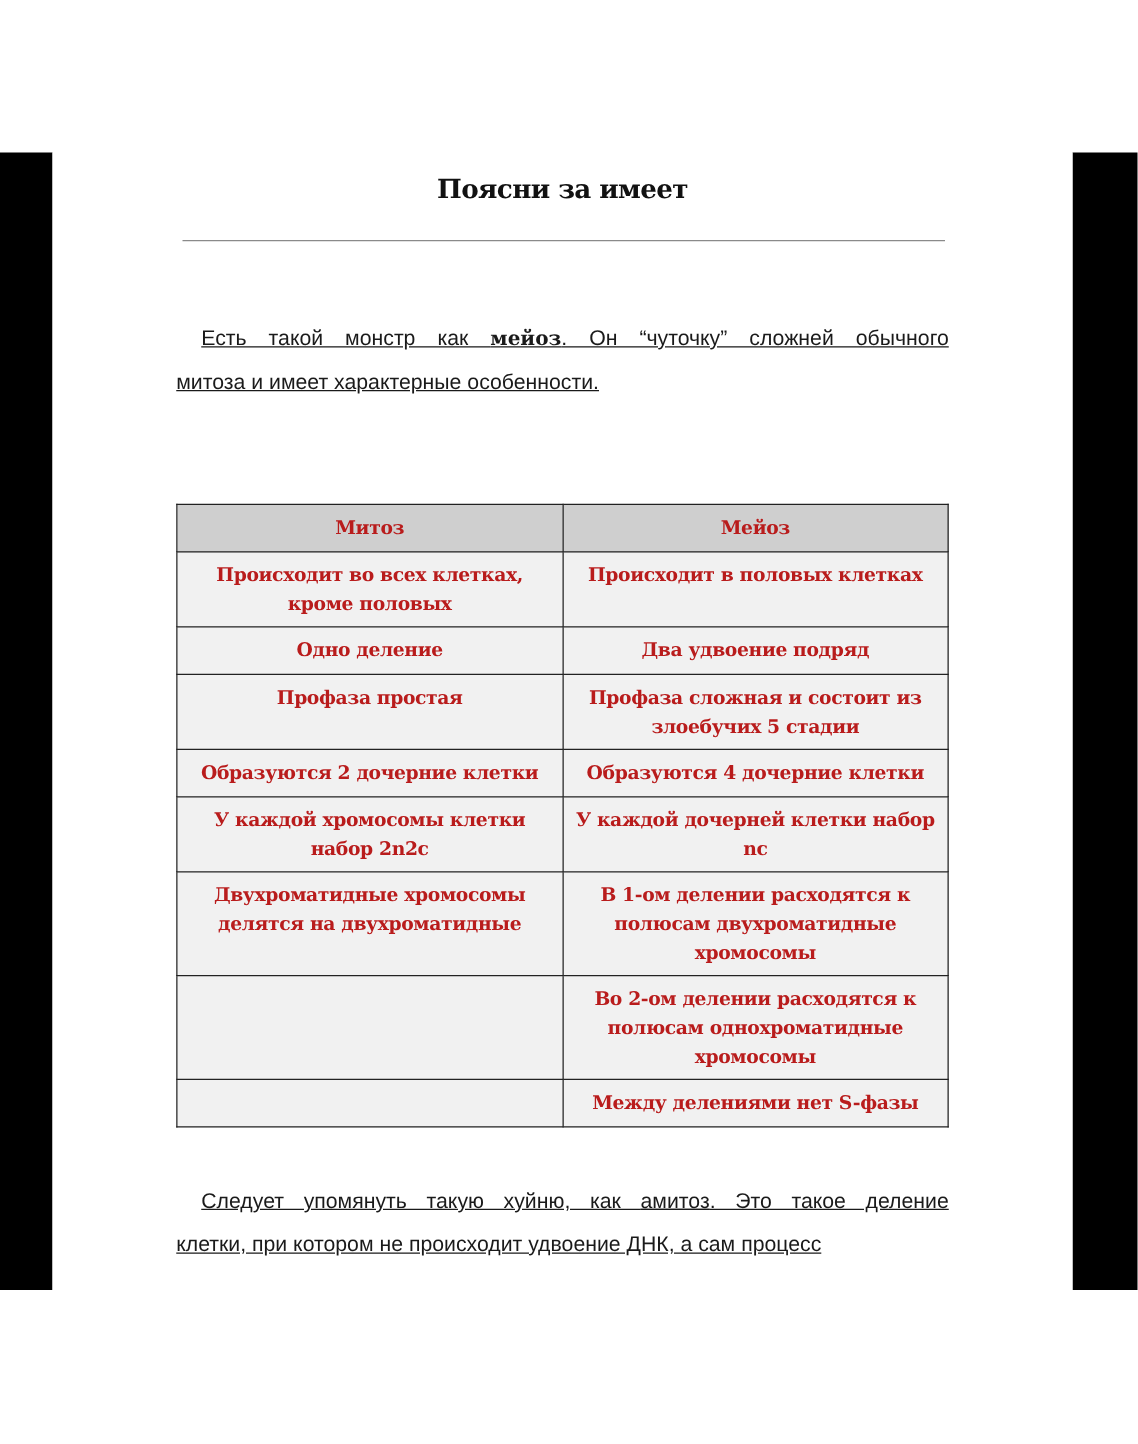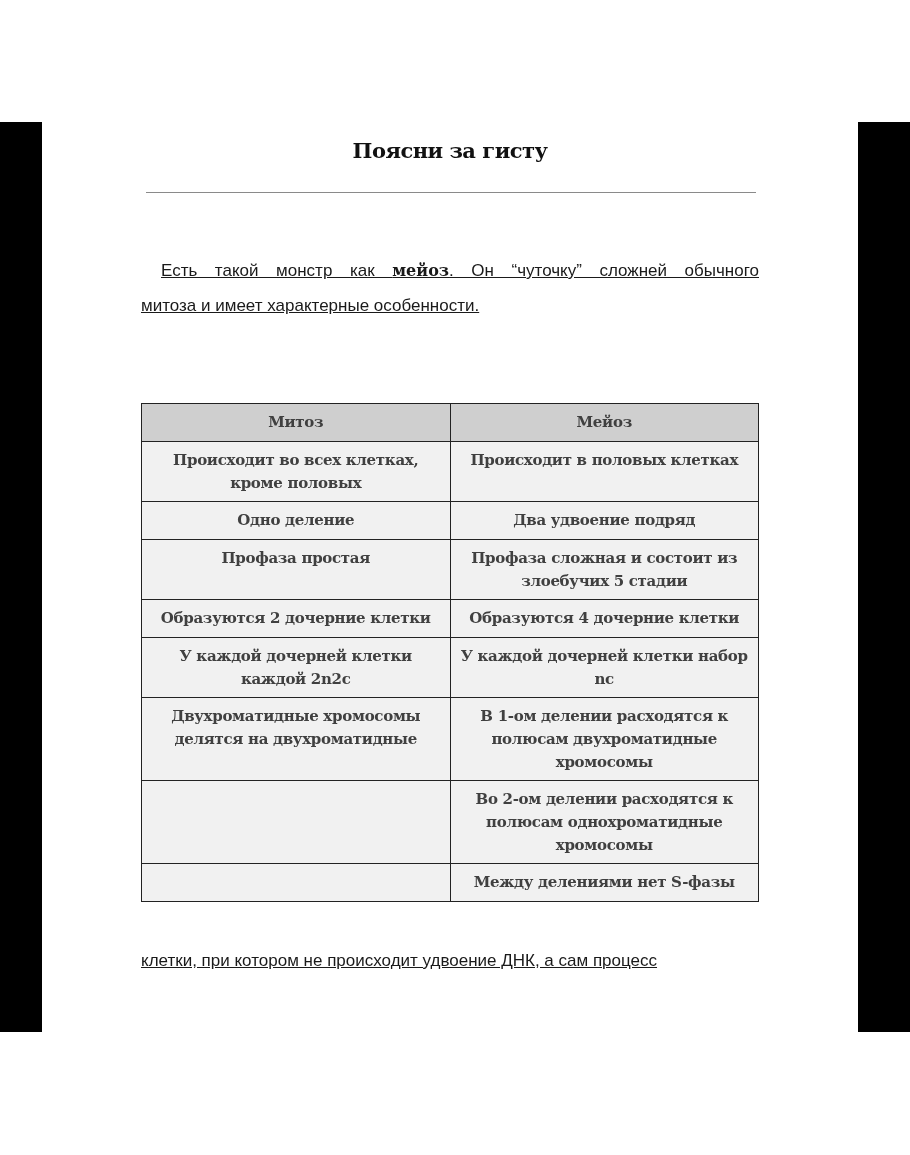--- a/index.html
+++ b/index.html
@@ -76,21 +76,21 @@
     .para u { text-decoration: underline; }
     table.cmp {
       position: absolute;
       left: 99px;
       top: 281px;
       width: 618px;
       border-collapse: collapse;
       font-family: "DejaVu Serif", serif;
       font-weight: bold;
       font-size: 15px;
-      color: #404040;
+      color: #b91c1c;
       letter-spacing: -0.3px;
     }
     table.cmp th, table.cmp td {
       border: 1.5px solid #222222;
       width: 50%;
       text-align: center;
       vertical-align: top;
       padding: 7px 6px 6px 6px;
       line-height: 23px;
     }
@@ -105,21 +105,21 @@
     .row-1line td { height: 24px; }
     .row-3line td { height: 69px; }
   </style>
 </head>
 <body>
 
 <div class="bar bar-left"></div>
 <div class="bar bar-right"></div>
 
 <div class="page">
-  <div class="title">Поясни за гисту</div>
+  <div class="title">Поясни за имеет</div>
   <div class="rule"></div>
 
   <div class="para para1">
     <span class="first-line"><span>Есть такой монстр как </span><b>мейоз</b><span>. Он “чуточку” сложней обычного</span></span>
     <span>митоза и имеет характерные особенности.</span>
   </div>
 
   <table class="cmp">
     <thead>
       <tr>
@@ -138,34 +138,35 @@
       </tr>
       <tr class="row-2line">
         <td>Профаза простая</td>
         <td>Профаза сложная и состоит из злоебучих 5 стадии</td>
       </tr>
       <tr class="row-1line">
         <td>Образуются 2 дочерние клетки</td>
         <td>Образуются 4 дочерние клетки</td>
       </tr>
       <tr class="row-2line">
-        <td>У каждой дочерней клетки каждой 2n2c</td>
+        <td>У каждой хромосомы клетки набор 2n2c</td>
         <td>У каждой дочерней клетки набор nc</td>
       </tr>
       <tr class="row-3line">
         <td>Двухроматидные хромосомы делятся на двухроматидные</td>
         <td>В 1-ом делении расходятся к полюсам двухроматидные хромосомы</td>
       </tr>
       <tr class="row-3line">
         <td></td>
         <td>Во 2-ом делении расходятся к полюсам однохроматидные хромосомы</td>
       </tr>
       <tr class="row-1line">
         <td></td>
         <td>Между делениями нет S-фазы</td>
       </tr>
     </tbody>
   </table>
 
   <div class="para para2">
+    <span class="first-line"><span>Следует упомянуть такую хуйню, как </span><u>амитоз</u><span>. Это такое деление</span></span>
     <span>клетки, при котором не происходит удвоение ДНК, а сам процесс</span>
   </div>
 </div>
 
 </body></html>

